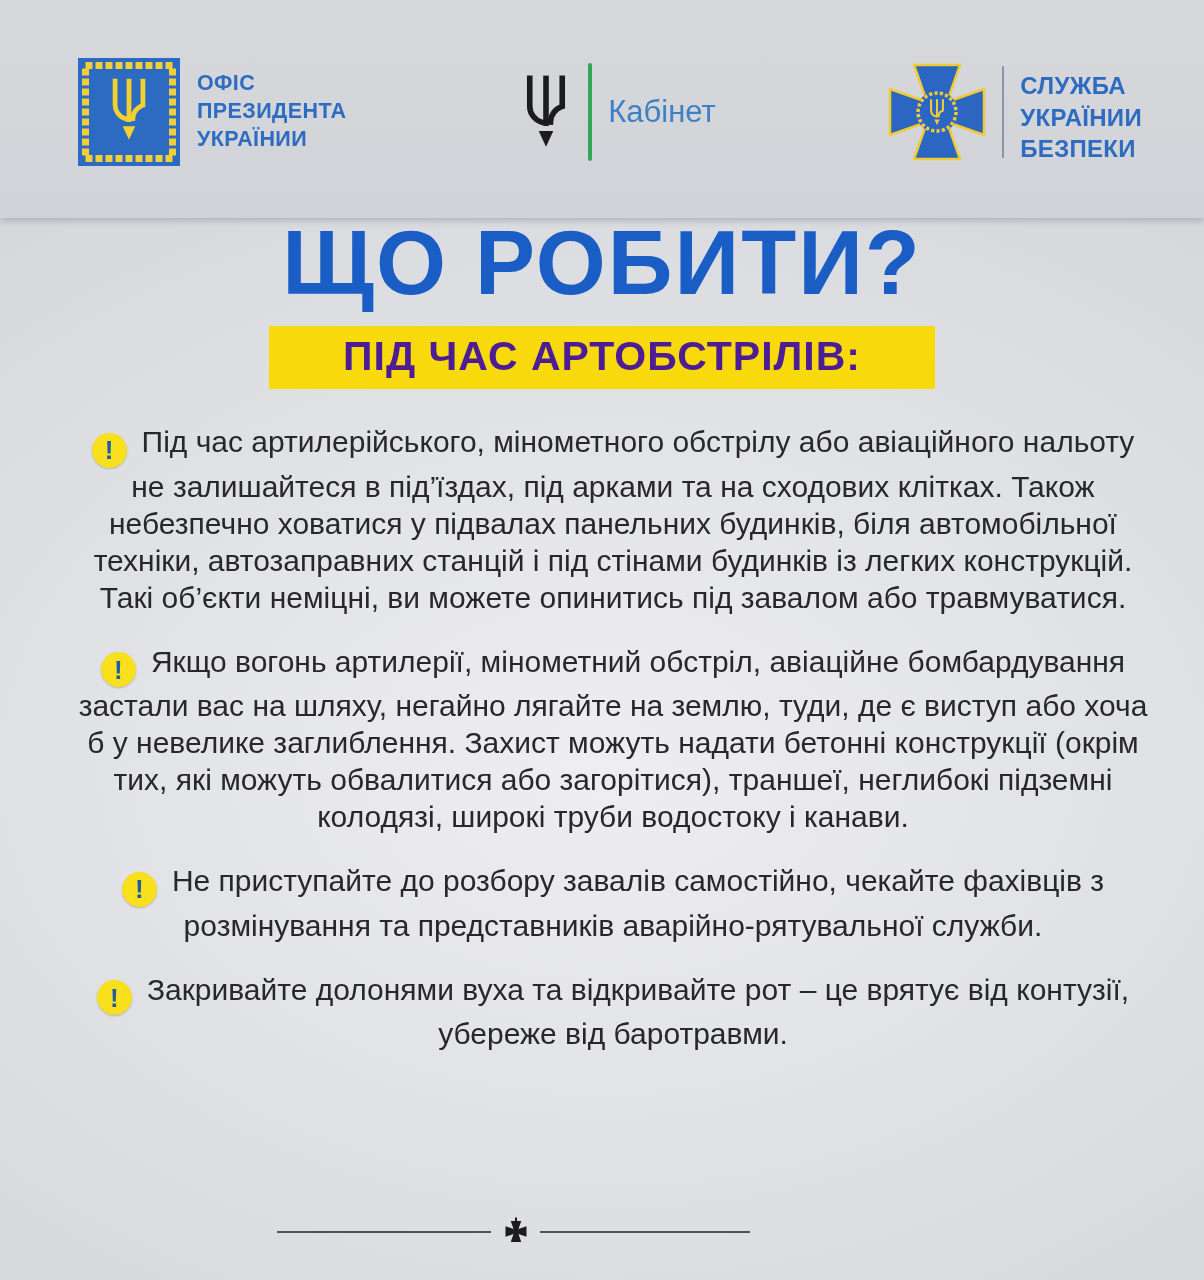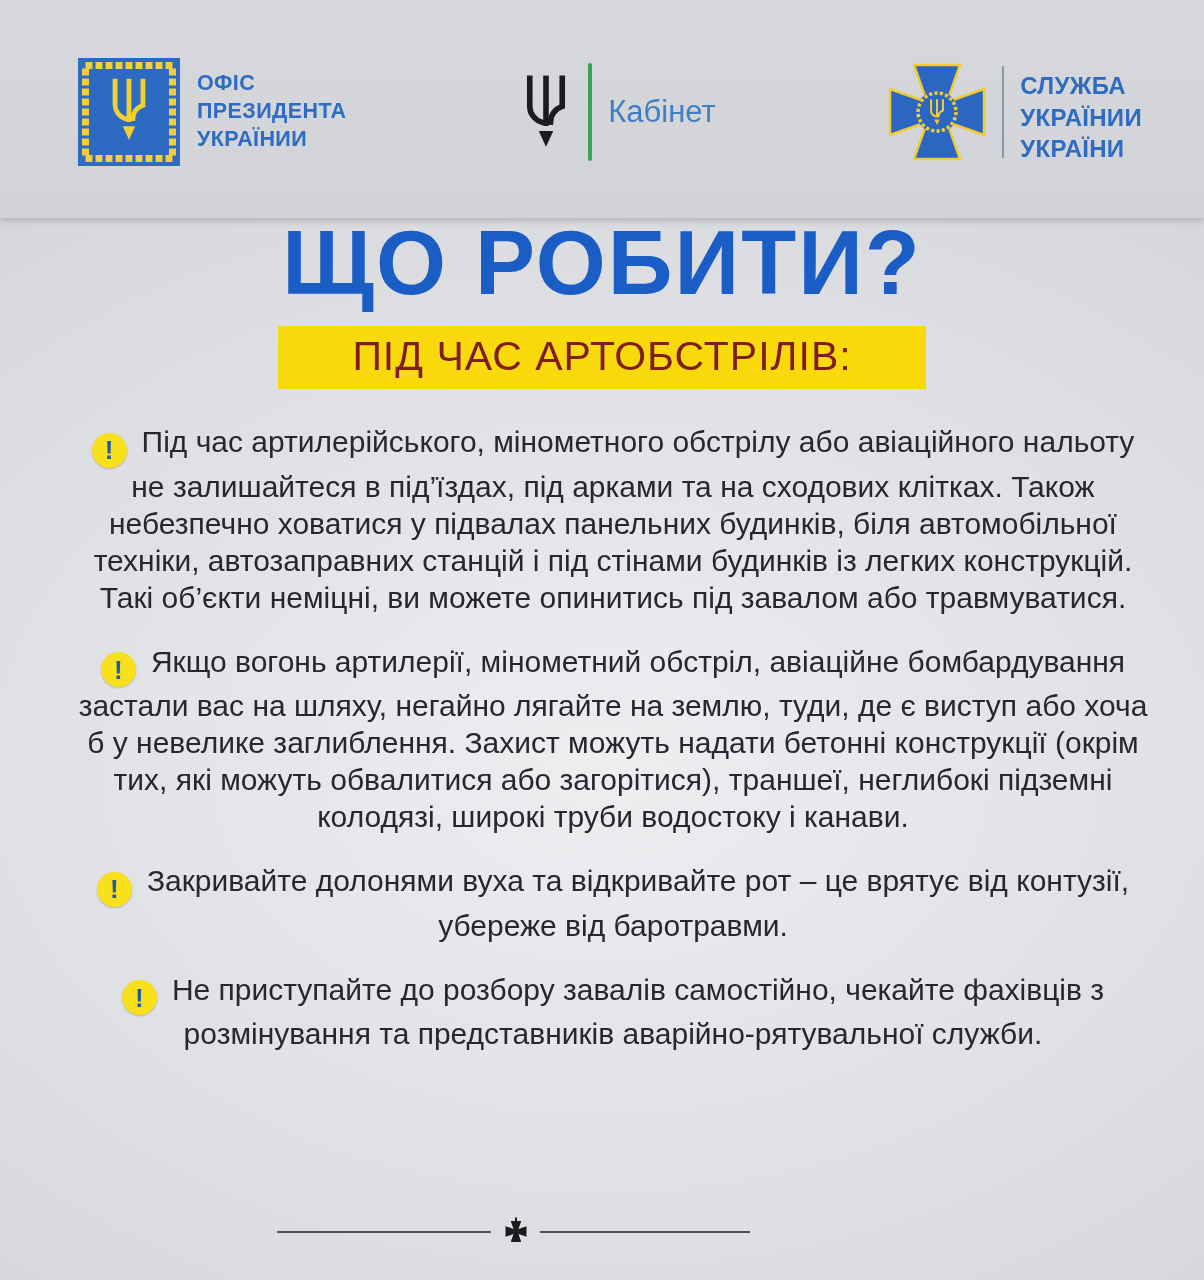--- a/index.html
+++ b/index.html
@@ -34,22 +34,22 @@
   .sbu-vline{width:2px;height:92px;background:#8795ad;margin:0 16px 0 15px;}
   
   main{position:relative;margin-top:218px;}
   .title{
     margin:35px 0 0 0;text-align:center;
     font-size:90px;font-weight:800;letter-spacing:2px;line-height:1;
     color:#1a5dc4;
   }
   .subtitle-wrap{text-align:center;margin-top:18px;}
   .subtitle{
-    display:inline-block;background:#f8da0c;color:#7f1d1d;
-    font-size:41px;font-weight:400;letter-spacing:1px;
+    display:inline-block;background:#f8da0c;color:#4c1d95;
+    font-size:41px;font-weight:700;letter-spacing:1px;
     padding:7px 74px 9px;
   }
   .items{margin:34px 56px 0 78px;color:#28282c;font-size:30px;line-height:37px;}
   .item{margin:0 0 27px 0;text-align:center;}
   .bang{
     display:inline-flex;align-items:center;justify-content:center;
     width:35px;height:35px;border-radius:50%;
     background:#f8e01c;color:#1e5ca8;
     font-size:26px;font-weight:800;line-height:1;
     margin-right:15px;vertical-align:-7px;
@@ -124,38 +124,38 @@
           <circle cx="50" cy="50" r="21" fill="#2b67c2"></circle>
           <circle cx="50" cy="50" r="19" fill="none" stroke="#f0cb33" stroke-width="3.5" stroke-dasharray="3.2 2.2"></circle>
           <g color="#f0cb33">
               <use href="#tryzub" x="39.5" y="37" width="21" height="27"></use>
             </g>
         </svg>
         <div class="sbu-vline"></div>
         <div class="logo-text sbu-text">
           <span>СЛУЖБА</span>
           <span>УКРАЇНИИ</span>
-          <span>УКРАЇНИ</span>
+          <span>БЕЗПЕКИ</span>
         </div>
       </div>
 
     </div>
   </div>
 
   <main>
     <h1 class="title">ЩО РОБИТИ?</h1>
     <div class="subtitle-wrap">
       <span class="subtitle">ПІД ЧАС АРТОБСТРІЛІВ:</span>
     </div>
 
     <div class="items">
       <p class="item"><span class="bang">!</span><span class="item-text">Під час артилерійського, мінометного обстрілу або авіаційного нальоту не залишайтеся в під’їздах, під арками та на сходових клітках. Також небезпечно ховатися у підвалах панельних будинків, біля автомобільної техніки, автозаправних станцій і під стінами будинків із легких конструкцій. Такі об’єкти неміцні, ви можете опинитись під завалом або травмуватися.</span></p>
       <p class="item"><span class="bang">!</span><span class="item-text">Якщо вогонь артилерії, мінометний обстріл, авіаційне бомбардування застали вас на шляху, негайно лягайте на землю, туди, де є виступ або хоча б у невелике заглиблення. Захист можуть надати бетонні конструкції (окрім тих, які можуть обвалитися або загорітися), траншеї, неглибокі підземні колодязі, широкі труби водостоку і канави.</span></p>
+      <p class="item"><span class="bang">!</span><span class="item-text">Не приступайте до розбору завалів самостійно, чекайте фахівців з розмінування та представників аварійно-рятувальної служби.</span></p>
       <p class="item"><span class="bang">!</span><span class="item-text">Закривайте долонями вуха та відкривайте рот – це врятує від контузії, убереже від баротравми.</span></p>
-      <p class="item"><span class="bang">!</span><span class="item-text">Не приступайте до розбору завалів самостійно, чекайте фахівців з розмінування та представників аварійно-рятувальної служби.</span></p>
     </div>
   </main>
 
   <div class="footer">
     <span class="fline fline-l"></span>
     <svg class="cross-icon" viewBox="0 0 40 42" fill="#1c1c1e">
       <rect x="18.6" y="1" width="2.8" height="7"></rect>
       <polygon points="16.5,17.5 23.5,17.5 27.5,6 12.5,6"></polygon>
       <polygon points="16.5,24.5 23.5,24.5 27.5,36 12.5,36"></polygon>
       <polygon points="16.5,17.5 16.5,24.5 5,28.5 5,13.5"></polygon>

